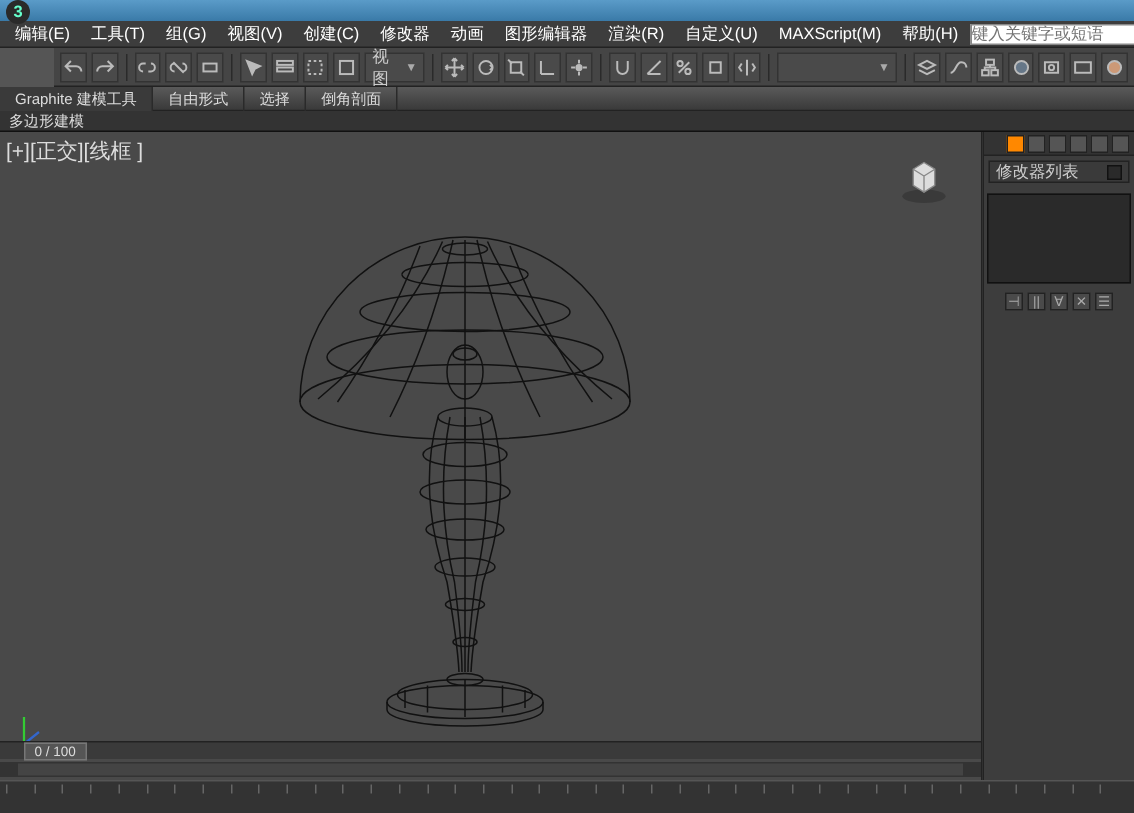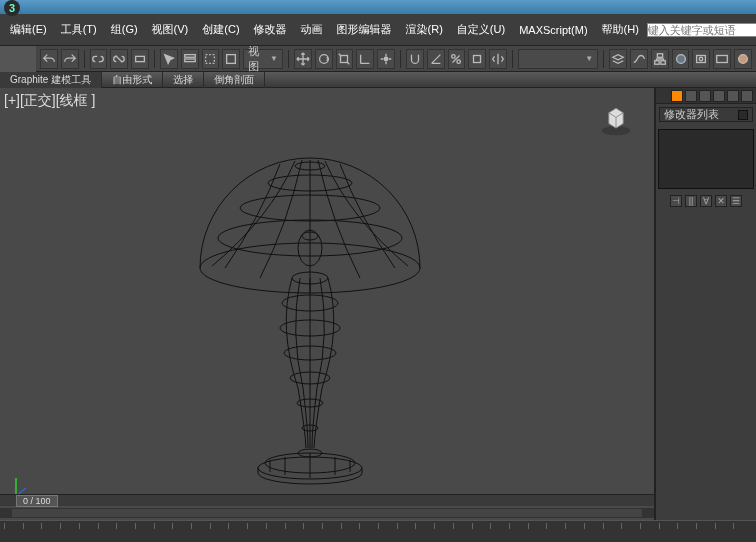--- a/index.html
+++ b/index.html
@@ -1,21 +1,21 @@
 <!DOCTYPE html>
 <html><head>
 <meta charset="utf-8">
 <style>
   * { margin:0; padding:0; box-sizing:border-box; font-family:"Microsoft YaHei","SimSun",Arial,sans-serif; font-size:11px; color:#ccc; user-select:none; }
   body { width:756px; height:542px; background:#555; overflow:hidden; position:relative; }
   
   .titlebar { height:14px; background:linear-gradient(#5a9bc8,#3a7aa8); display:flex; align-items:center; padding:0 4px; gap:6px; }
   .titlebar .logo { width:16px; height:16px; background:#2a2a2a; border-radius:50%; display:flex; align-items:center; justify-content:center; color:#6fc; font-weight:bold; margin-top:2px; }
   
-  .menubar { height:32px; background:#3d3d3d; border-bottom:1px solid #222; display:flex; align-items:center; padding:0 4px; gap:2px; }
+  .menubar { height:18px; background:#3d3d3d; border-bottom:1px solid #222; display:flex; align-items:center; padding:0 4px; gap:2px; }
   .menubar .item { padding:1px 6px; color:#fff; cursor:default; white-space:nowrap; }
   .menubar .search { margin-left:auto; width:110px; height:14px; background:#fff; border:1px solid #888; }
   
   .toolrow { height:26px; background:#454545; border-bottom:1px solid #222; display:flex; align-items:center; padding:0 4px; gap:3px;margin-left:36px; }
   .tbtn { width:20px; height:20px; background:#4a4a4a; border:1px solid #333; display:flex; align-items:center; justify-content:center; cursor:default; }
   .tbtn svg { width:14px; height:14px; stroke:#bbb; fill:none; stroke-width:1.5; }
   .tsep { width:1px; height:18px; background:#2a2a2a; margin:0 2px; }
   .tdrop { height:20px; background:#4a4a4a; border:1px solid #333; display:flex; align-items:center; padding:0 4px; gap:4px; }
   .tdrop .arrow { font-size:8px; color:#aaa; }
   

